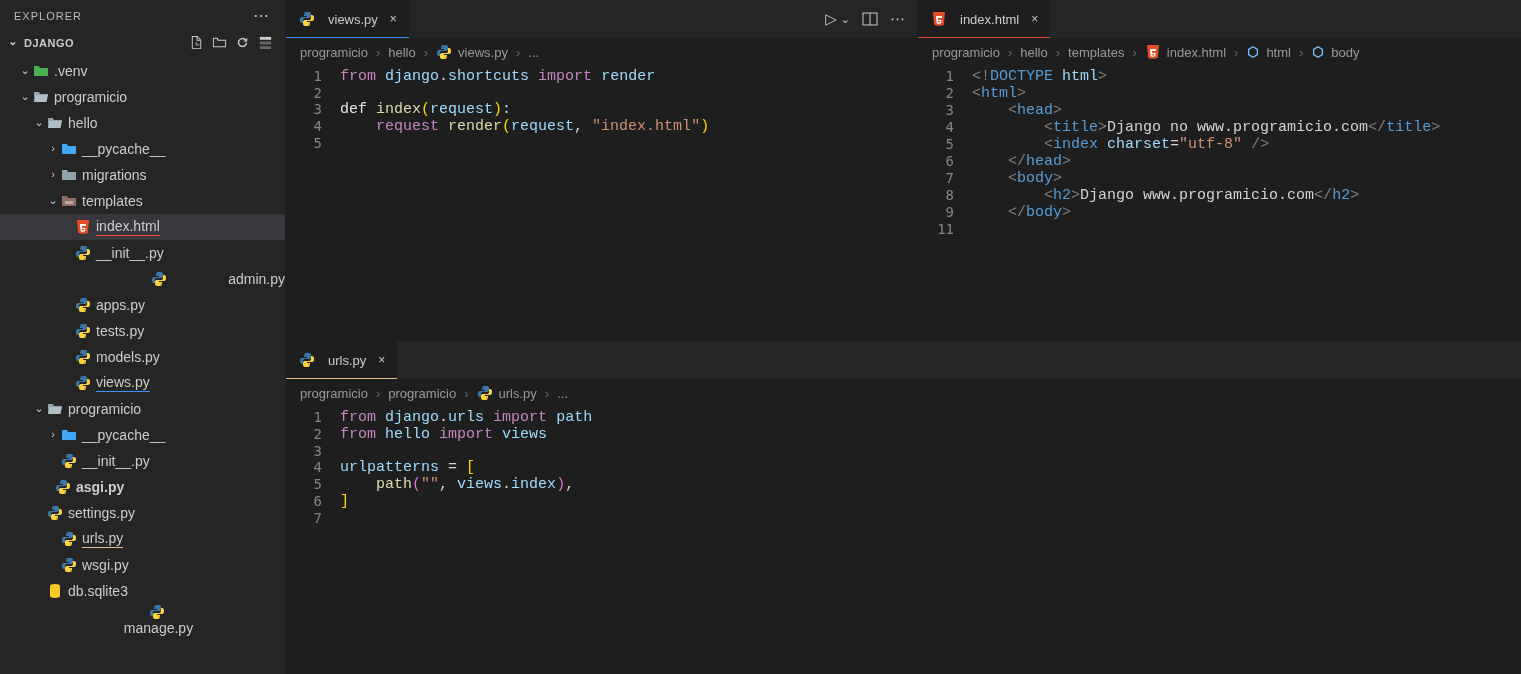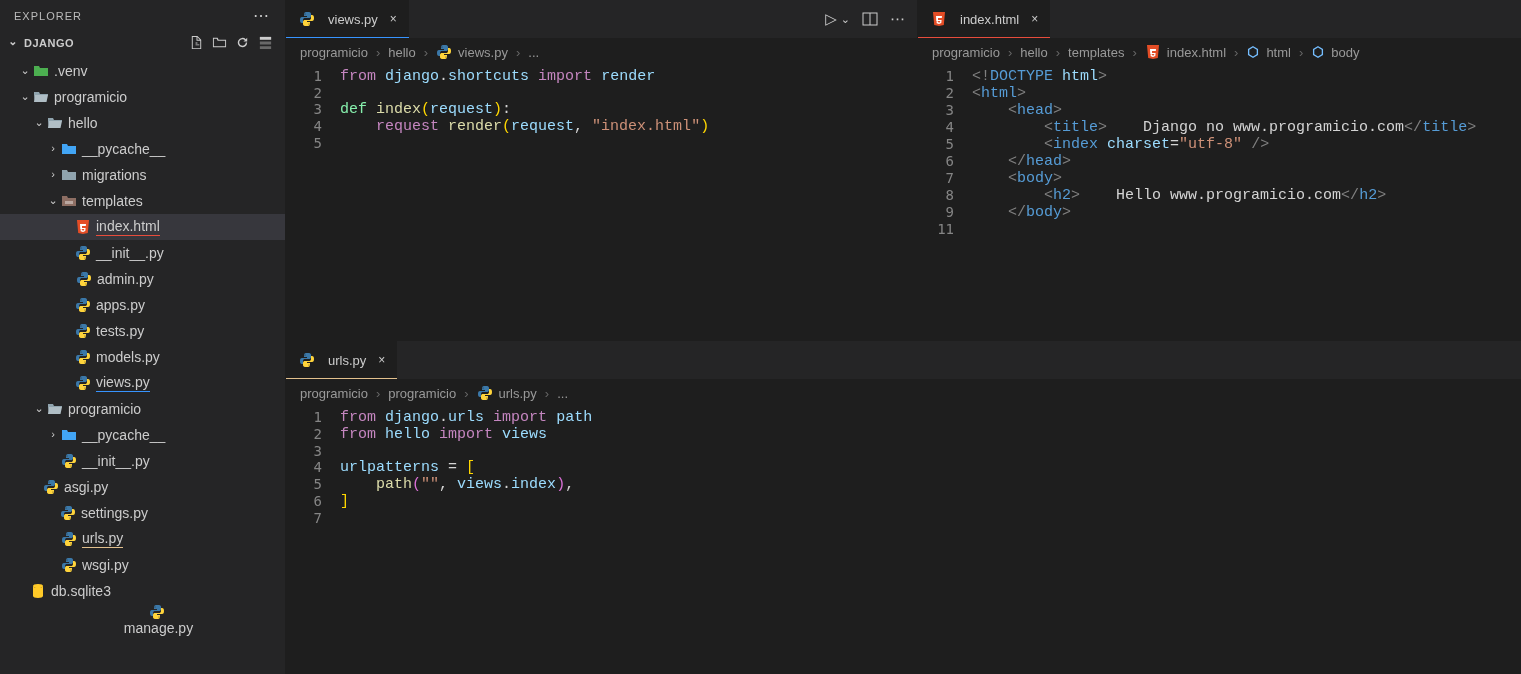--- a/index.html
+++ b/index.html
@@ -30,21 +30,21 @@
 .tab-actions { margin-left:auto; display:flex; align-items:center; gap:12px; padding:0 12px; color:#ccc; font-size:15px; }
 .tab-actions span{cursor:pointer;}
 .tab-under { position:absolute; bottom:0; left:0; height:1px; width:100%; }
 .crumbs { display:flex; align-items:center; gap:8px; padding:6px 14px; font-size:13px; color:#999; flex-wrap:wrap; }
 .crumbs .sep{color:#666;}
 .crumbs .ic{width:auto;margin-right:2px;}
 .code { font-family:Consolas,Menlo,monospace; font-size:15px; padding-top:2px; overflow:auto; position:relative; }
 .line { display:flex; }
 .ln { width:54px; text-align:right; padding-right:18px; color:#858585; user-select:none; font-size:14px; }
 .li { white-space:pre;font-family:Liberation Mono, monospace; }
-.kw{color:#c586c0;} .kw2{color:#86efac;} .fn{color:#dcdcaa;} .var{color:#9cdcfe;} .str{color:#ce9178;} .pn{color:#d4d4d4;} .tg{color:#569cd6;} .at{color:#9cdcfe;} .tx{color:#d4d4d4;margin-left:36px;} .doct{color:#808080;} .br-y{color:#ffd700;} .br-p{color:#da70d6;}
+.kw{color:#c586c0;} .kw2{color:#e5e5e5;} .fn{color:#dcdcaa;} .var{color:#9cdcfe;} .str{color:#ce9178;} .pn{color:#d4d4d4;} .tg{color:#569cd6;} .at{color:#9cdcfe;} .tx{color:#d4d4d4;} .doct{color:#808080;} .br-y{color:#ffd700;} .br-p{color:#da70d6;}
 svg{display:block;}
 .minimap{position:absolute;top:0;right:0;width:14px;height:100%;background:#1e1e1e;}
 </style>
 </head>
 <body>
 
 <div class="sidebar">
   <div class="sb-header">
     <span>EXPLORER</span>
     <span class="sb-dots">⋯</span>
@@ -150,21 +150,21 @@
       <div class="tree-row" style="padding-left: 60px;">
         <span class="chev"></span>
         <span class="ic">
           <svg width="16" height="16" viewBox="0 0 16 16">
             <path fill="#3b78a8" d="M8 1c-2 0-3 .5-3 2v2h3v1H3c-1.5 0-2 1-2 3s.5 3 2 3h1V9c0-1.5 1-2 2-2h4c1 0 2-.5 2-2V3c0-1.5-1-2-3-2H8zM6 2.5a.5.5 0 1 1 0 1 .5.5 0 0 1 0-1z"></path>
             <path fill="#ffd43b" d="M8 15c2 0 3-.5 3-2v-2H8v-1h5c1.5 0 2-1 2-3s-.5-3-2-3h-1v3c0 1.5-1 2-2 2H6c-1 0-2 .5-2 2v2c0 1.5 1 2 3 2h1zm2-1.5a.5.5 0 1 1 0-1 .5.5 0 0 1 0 1z"></path>
           </svg>
         </span>
         <span class="fname">__init__.py</span>
       </div>
-      <div class="tree-row" style="padding-left: 61px;">
+      <div class="tree-row" style="padding-left: 80px; justify-content: space-between;">
         <span class="chev"></span>
         <span class="ic">
           <svg width="16" height="16" viewBox="0 0 16 16">
             <path fill="#3b78a8" d="M8 1c-2 0-3 .5-3 2v2h3v1H3c-1.5 0-2 1-2 3s.5 3 2 3h1V9c0-1.5 1-2 2-2h4c1 0 2-.5 2-2V3c0-1.5-1-2-3-2H8zM6 2.5a.5.5 0 1 1 0 1 .5.5 0 0 1 0-1z"></path>
             <path fill="#ffd43b" d="M8 15c2 0 3-.5 3-2v-2H8v-1h5c1.5 0 2-1 2-3s-.5-3-2-3h-1v3c0 1.5-1 2-2 2H6c-1 0-2 .5-2 2v2c0 1.5 1 2 3 2h1zm2-1.5a.5.5 0 1 1 0-1 .5.5 0 0 1 0 1z"></path>
           </svg>
         </span>
         <span class="fname">admin.py</span>
       </div>
       <div class="tree-row" style="padding-left: 60px;">
@@ -229,31 +229,31 @@
       <div class="tree-row" style="padding-left: 46px;">
         <span class="chev"></span>
         <span class="ic">
           <svg width="16" height="16" viewBox="0 0 16 16">
             <path fill="#3b78a8" d="M8 1c-2 0-3 .5-3 2v2h3v1H3c-1.5 0-2 1-2 3s.5 3 2 3h1V9c0-1.5 1-2 2-2h4c1 0 2-.5 2-2V3c0-1.5-1-2-3-2H8zM6 2.5a.5.5 0 1 1 0 1 .5.5 0 0 1 0-1z"></path>
             <path fill="#ffd43b" d="M8 15c2 0 3-.5 3-2v-2H8v-1h5c1.5 0 2-1 2-3s-.5-3-2-3h-1v3c0 1.5-1 2-2 2H6c-1 0-2 .5-2 2v2c0 1.5 1 2 3 2h1zm2-1.5a.5.5 0 1 1 0-1 .5.5 0 0 1 0 1z"></path>
           </svg>
         </span>
         <span class="fname">__init__.py</span>
       </div>
-      <div class="tree-row" style="padding-left: 28px;">
+      <div class="tree-row" style="padding-left: 40px; font-weight: bold;">
         <span class="chev"></span>
         <span class="ic">
           <svg width="16" height="16" viewBox="0 0 16 16">
             <path fill="#3b78a8" d="M8 1c-2 0-3 .5-3 2v2h3v1H3c-1.5 0-2 1-2 3s.5 3 2 3h1V9c0-1.5 1-2 2-2h4c1 0 2-.5 2-2V3c0-1.5-1-2-3-2H8zM6 2.5a.5.5 0 1 1 0 1 .5.5 0 0 1 0-1z"></path>
             <path fill="#ffd43b" d="M8 15c2 0 3-.5 3-2v-2H8v-1h5c1.5 0 2-1 2-3s-.5-3-2-3h-1v3c0 1.5-1 2-2 2H6c-1 0-2 .5-2 2v2c0 1.5 1 2 3 2h1zm2-1.5a.5.5 0 1 1 0-1 .5.5 0 0 1 0 1z"></path>
           </svg>
         </span>
         <span class="fname">asgi.py</span>
       </div>
-      <div class="tree-row" style="padding-left: 32px; margin-left: 13px;">
+      <div class="tree-row" style="padding-left: 32px;">
         <span class="chev"></span>
         <span class="ic">
           <svg width="16" height="16" viewBox="0 0 16 16">
             <path fill="#3b78a8" d="M8 1c-2 0-3 .5-3 2v2h3v1H3c-1.5 0-2 1-2 3s.5 3 2 3h1V9c0-1.5 1-2 2-2h4c1 0 2-.5 2-2V3c0-1.5-1-2-3-2H8zM6 2.5a.5.5 0 1 1 0 1 .5.5 0 0 1 0-1z"></path>
             <path fill="#ffd43b" d="M8 15c2 0 3-.5 3-2v-2H8v-1h5c1.5 0 2-1 2-3s-.5-3-2-3h-1v3c0 1.5-1 2-2 2H6c-1 0-2 .5-2 2v2c0 1.5 1 2 3 2h1zm2-1.5a.5.5 0 1 1 0-1 .5.5 0 0 1 0 1z"></path>
           </svg>
         </span>
         <span class="fname">settings.py</span>
       </div>
       <div class="tree-row" style="padding-left: 46px;">
@@ -269,21 +269,21 @@
       <div class="tree-row" style="padding-left: 46px;">
         <span class="chev"></span>
         <span class="ic">
           <svg width="16" height="16" viewBox="0 0 16 16">
             <path fill="#3b78a8" d="M8 1c-2 0-3 .5-3 2v2h3v1H3c-1.5 0-2 1-2 3s.5 3 2 3h1V9c0-1.5 1-2 2-2h4c1 0 2-.5 2-2V3c0-1.5-1-2-3-2H8zM6 2.5a.5.5 0 1 1 0 1 .5.5 0 0 1 0-1z"></path>
             <path fill="#ffd43b" d="M8 15c2 0 3-.5 3-2v-2H8v-1h5c1.5 0 2-1 2-3s-.5-3-2-3h-1v3c0 1.5-1 2-2 2H6c-1 0-2 .5-2 2v2c0 1.5 1 2 3 2h1zm2-1.5a.5.5 0 1 1 0-1 .5.5 0 0 1 0 1z"></path>
           </svg>
         </span>
         <span class="fname">wsgi.py</span>
       </div>
-      <div class="tree-row" style="padding-left: 15px;">
+      <div class="tree-row" style="padding-left: 32px;">
         <span class="chev"></span>
         <span class="ic">
           <svg width="16" height="16" viewBox="0 0 16 16">
             <ellipse cx="8" cy="3" rx="5" ry="2" fill="#ffca28"></ellipse>
             <path fill="#ffca28" d="M3 3v10c0 1.1 2.2 2 5 2s5-.9 5-2V3c0 1.1-2.2 2-5 2s-5-.9-5-2z"></path>
           </svg>
         </span>
         <span class="fname">db.sqlite3</span>
       </div>
       <div class="tree-row" style="padding-left: 32px; flex-direction: column;">
@@ -452,21 +452,21 @@
         <div class="line">
           <span class="ln">6</span>
           <span class="li"><span class="pn">    </span><span class="doct">&lt;/</span><span class="tg">head</span><span class="doct">&gt;</span></span>
         </div>
         <div class="line">
           <span class="ln">7</span>
           <span class="li"><span class="pn">    </span><span class="doct">&lt;</span><span class="tg">body</span><span class="doct">&gt;</span></span>
         </div>
         <div class="line">
           <span class="ln">8</span>
-          <span class="li"><span class="pn">        </span><span class="doct">&lt;</span><span class="tg">h2</span><span class="doct">&gt;</span><span class="tx">Hello www.programicio.com</span><span class="doct">&lt;/</span><span class="tg">h2</span><span class="doct">&gt;</span></span>
+          <span class="li"><span class="pn">        </span><span class="doct">&lt;</span><span class="tg">h2</span><span class="doct">&gt;</span><span class="tx">Django www.programicio.com</span><span class="doct">&lt;/</span><span class="tg">h2</span><span class="doct">&gt;</span></span>
         </div>
         <div class="line">
           <span class="ln">9</span>
           <span class="li"><span class="pn">    </span><span class="doct">&lt;/</span><span class="tg">body</span><span class="doct">&gt;</span></span>
         </div>
         <div class="line">
           <span class="ln">11</span>
           <span class="li"></span>
         </div>
       </div>

